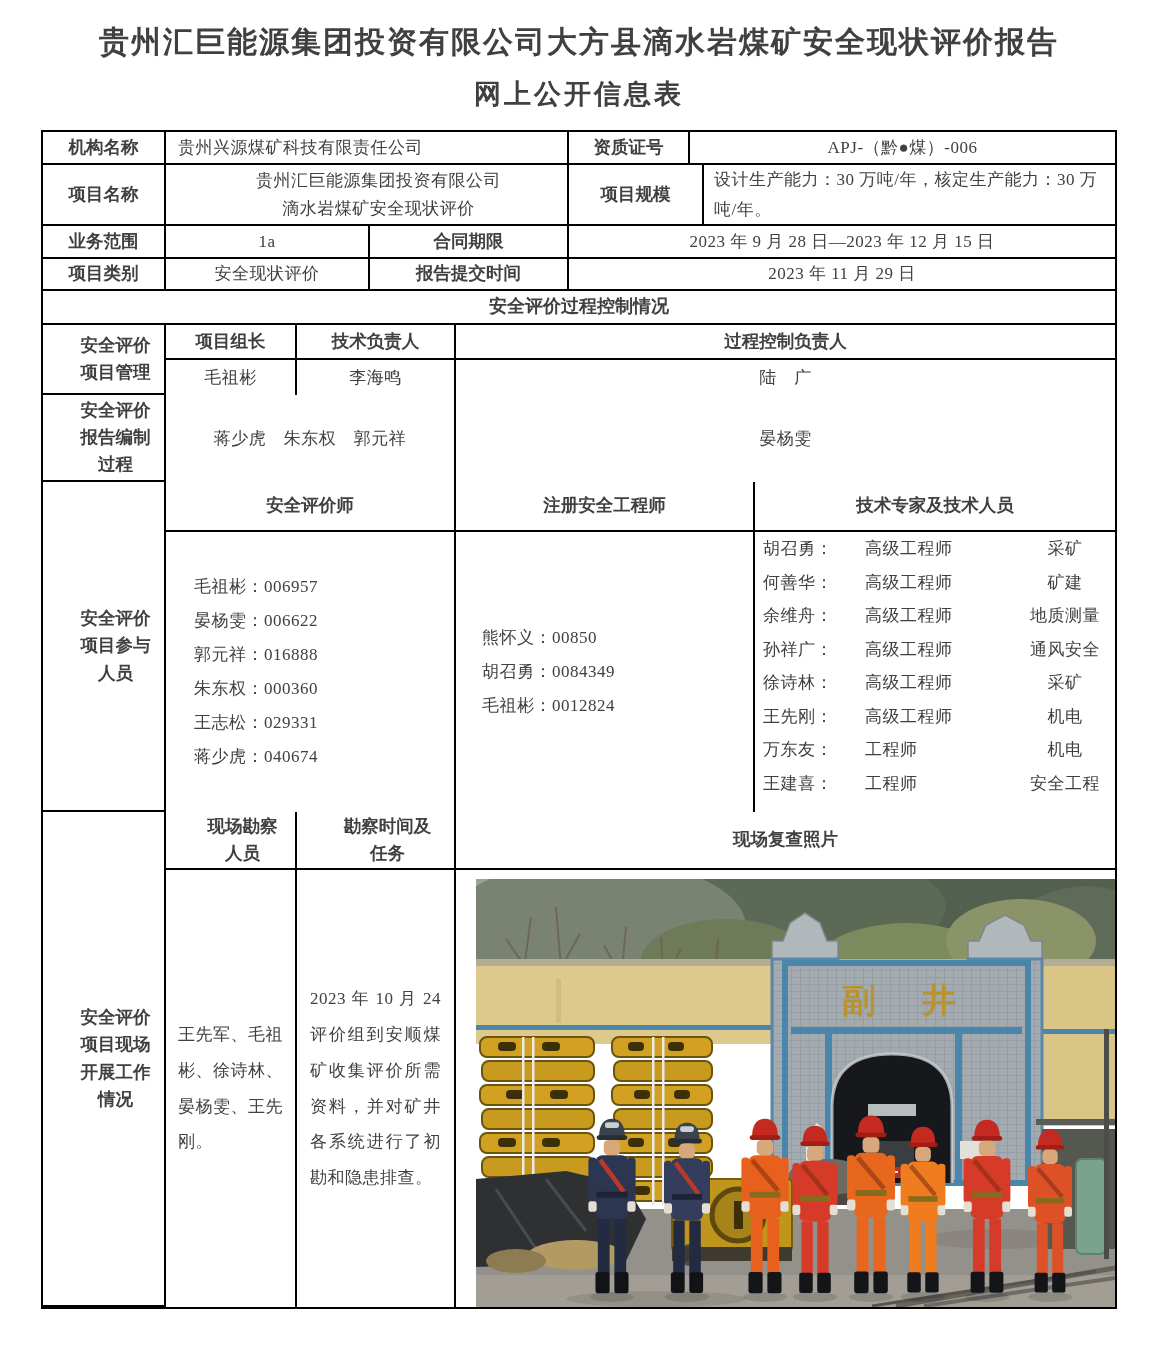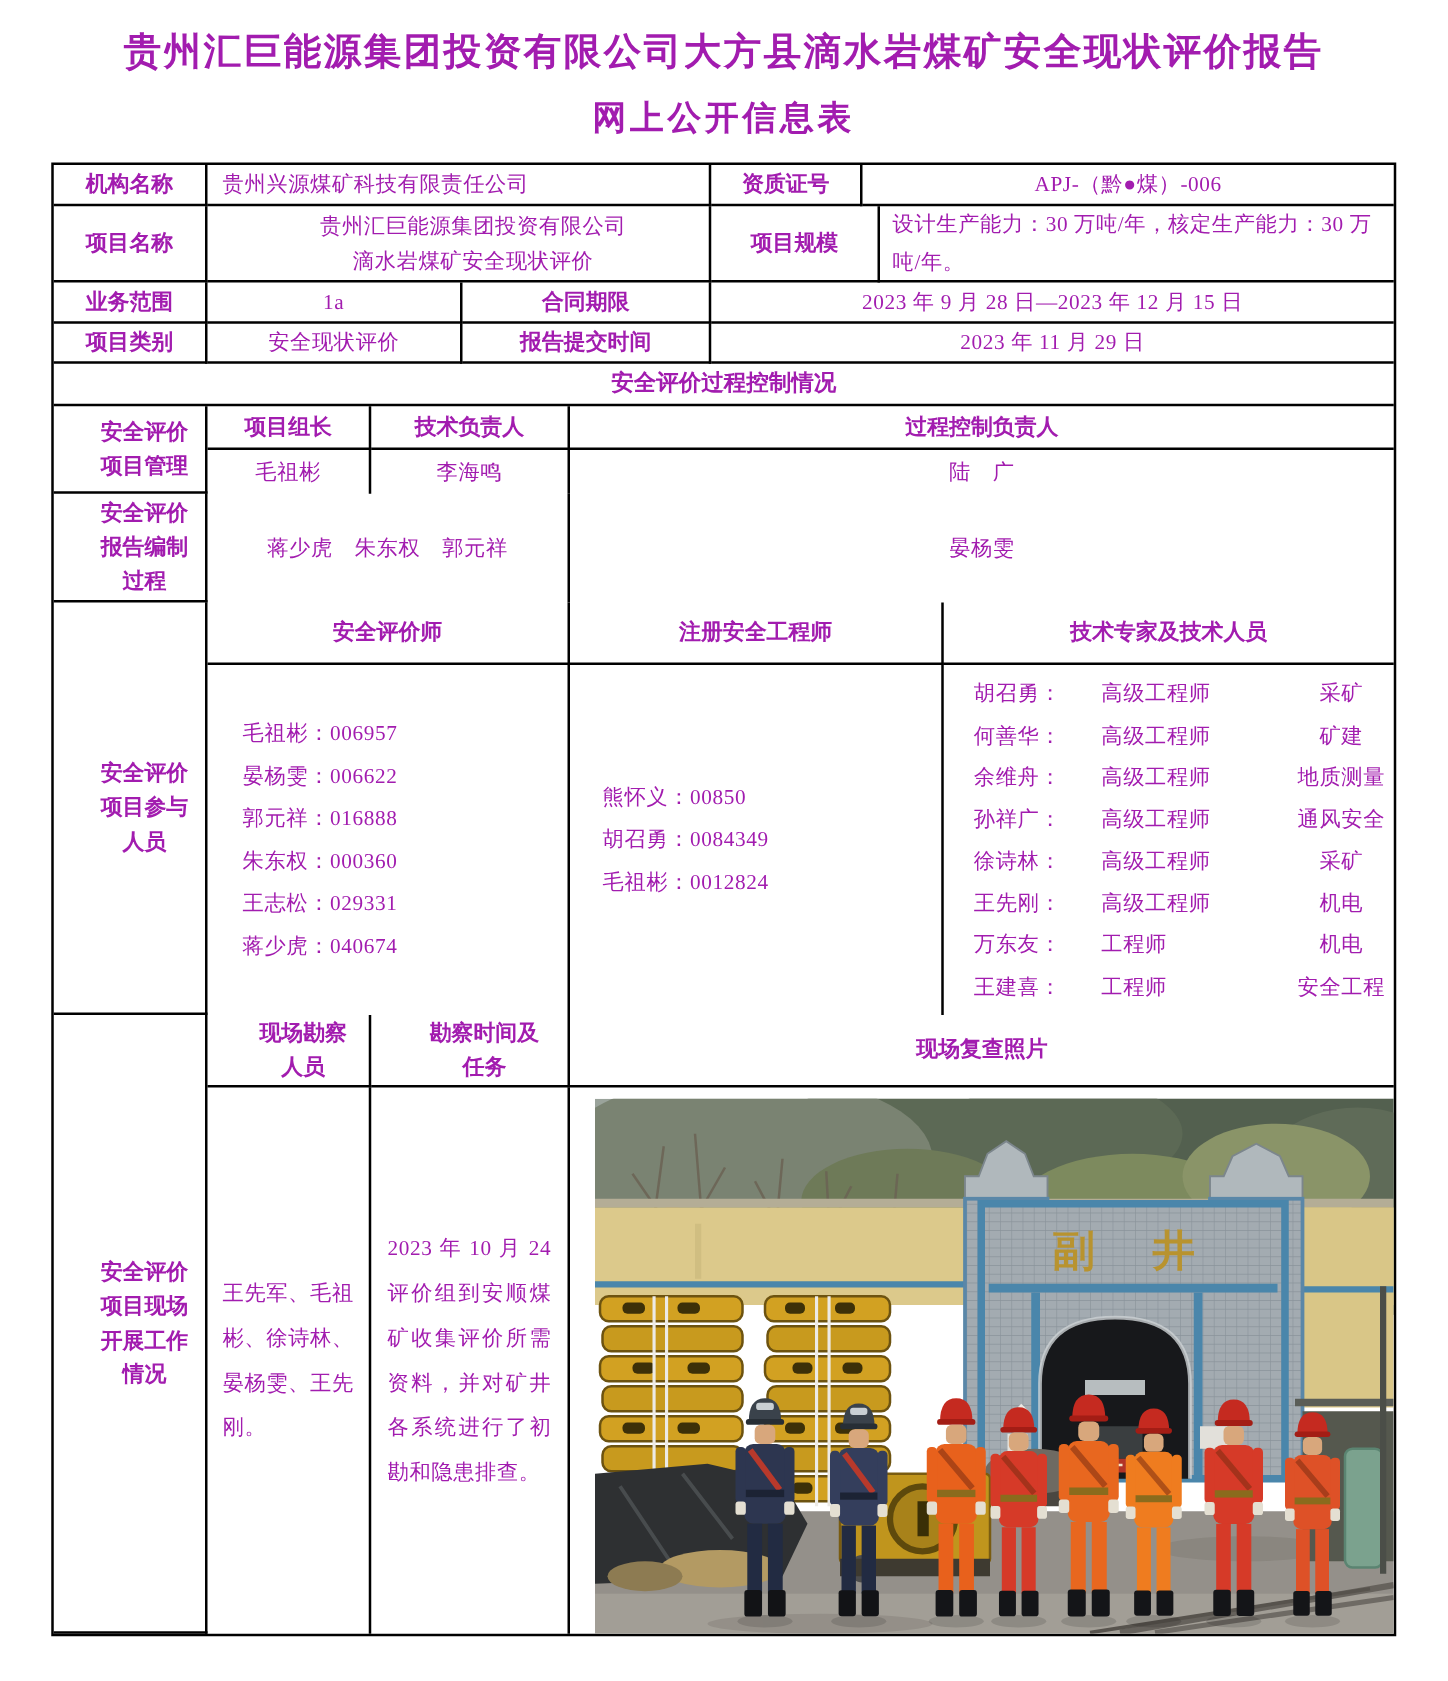--- a/index.html
+++ b/index.html
@@ -1,36 +1,36 @@
 <!DOCTYPE html>
 <html><head>
 <meta charset="utf-8">
 <style>
   html,body{margin:0;padding:0;background:#ffffff;}
   .page{width:1158px;height:1345px;background:#fff;position:relative;overflow:hidden;
-        font-family:"Liberation Sans",sans-serif;color:#a21caf;}
+        font-family:"Liberation Sans",sans-serif;color:#404040;}
   .title-block{text-align:center;padding-top:24px;}
   .title-l1{font-size:30px;font-weight:bold;letter-spacing:2px;line-height:1.2;}
   .title-l2{font-size:27px;font-weight:bold;letter-spacing:3px;margin-top:16px;}
   .tbl{width:1076px;margin:18px auto 0 auto;border:2px solid #000;box-sizing:border-box;}
   .row{display:flex;box-sizing:border-box;}
   .stack{display:flex;flex-direction:column;flex:1 1 auto;min-width:0;box-sizing:border-box;}
   .c{border-right:2px solid #000;border-bottom:2px solid #000;box-sizing:border-box;
      display:flex;align-items:center;justify-content:center;text-align:center;
      flex:0 0 auto;min-width:0;overflow:hidden;}
   .c.grow{flex:1 1 auto;}
   .c.nr{border-right:none;}
   .c.nb{border-bottom:none;}
   .lbl{font-weight:bold;font-size:17.5px;font-family:"Liberation Sans",sans-serif;line-height:1.55;}
   .val{font-family:"Liberation Serif",serif;font-size:17px;letter-spacing:0.5px;line-height:1.6;}
   .pre{white-space:pre-line;padding-left:24px;}
   .left{justify-content:flex-start;text-align:left;}
   .list{display:flex;flex-direction:column;align-items:flex-start;}
   .list div{line-height:34px;white-space:nowrap;}
-  .expert-col{display:flex;flex-direction:column;justify-content:center;align-items:stretch;padding-left:24px;}
+  .expert-col{display:flex;flex-direction:column;justify-content:flex-start;align-items:stretch;padding-left:8px;}
   .expert-row{display:flex;line-height:33.5px;font-family:"Liberation Serif",serif;font-size:17px;letter-spacing:0.5px;}
   .expert-name{width:102px;text-align:left;flex:0 0 auto;}
   .expert-title{width:150px;text-align:left;flex:0 0 auto;}
   .expert-field{flex:1 1 auto;text-align:center;}
   .just{text-align:justify;text-align-last:left;}
   .photo-cell{display:flex;align-items:flex-end;justify-content:flex-end;padding:0;}
   .photo-cell svg{display:block;}
 </style>
 </head>
 <body>

